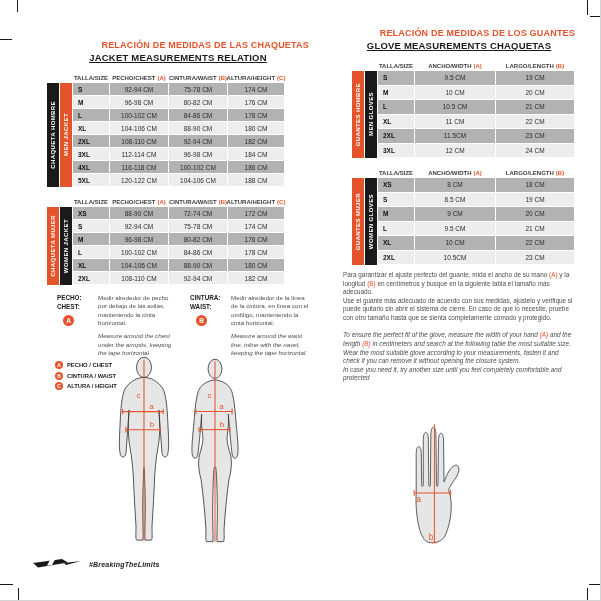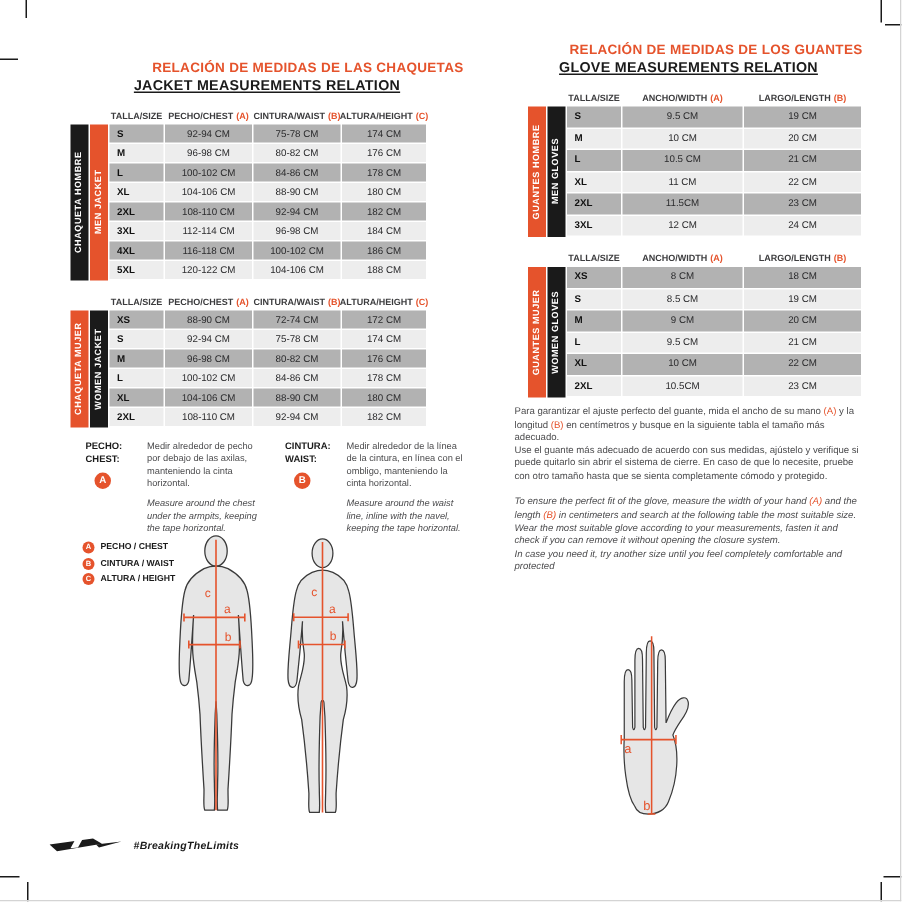--- a/index.html
+++ b/index.html
@@ -268,21 +268,21 @@
     <line class="mline" x1="30" y1="129" x2="30" y2="139"></line>
     <line class="mline" x1="88" y1="129" x2="88" y2="139"></line>
     <text class="mlabel" x="46" y="74">c</text>
     <text class="mlabel" x="68" y="95">a</text>
     <text class="mlabel" x="69" y="129">b</text>
   </svg>
 </div>
 
 <div id="col-right">
   <div class="title-es">RELACIÓN DE MEDIDAS DE LOS GUANTES</div>
-  <div class="title-en">GLOVE MEASUREMENTS RELATION</div>
+  <div class="title-en">GLOVE MEASUREMENTS CHAQUETAS</div>
   <div class="size-table glove">
       <div class="thead">
         <div class="th c0">TALLA/SIZE</div>
         <div class="th c1">ANCHO/WIDTH<span class="acc">(A)</span></div>
         <div class="th c2">LARGO/LENGTH<span class="acc">(B)</span></div>
       </div>
       <div class="tbody">
         <div class="strip orange">
           <span>GUANTES HOMBRE</span>
         </div>

